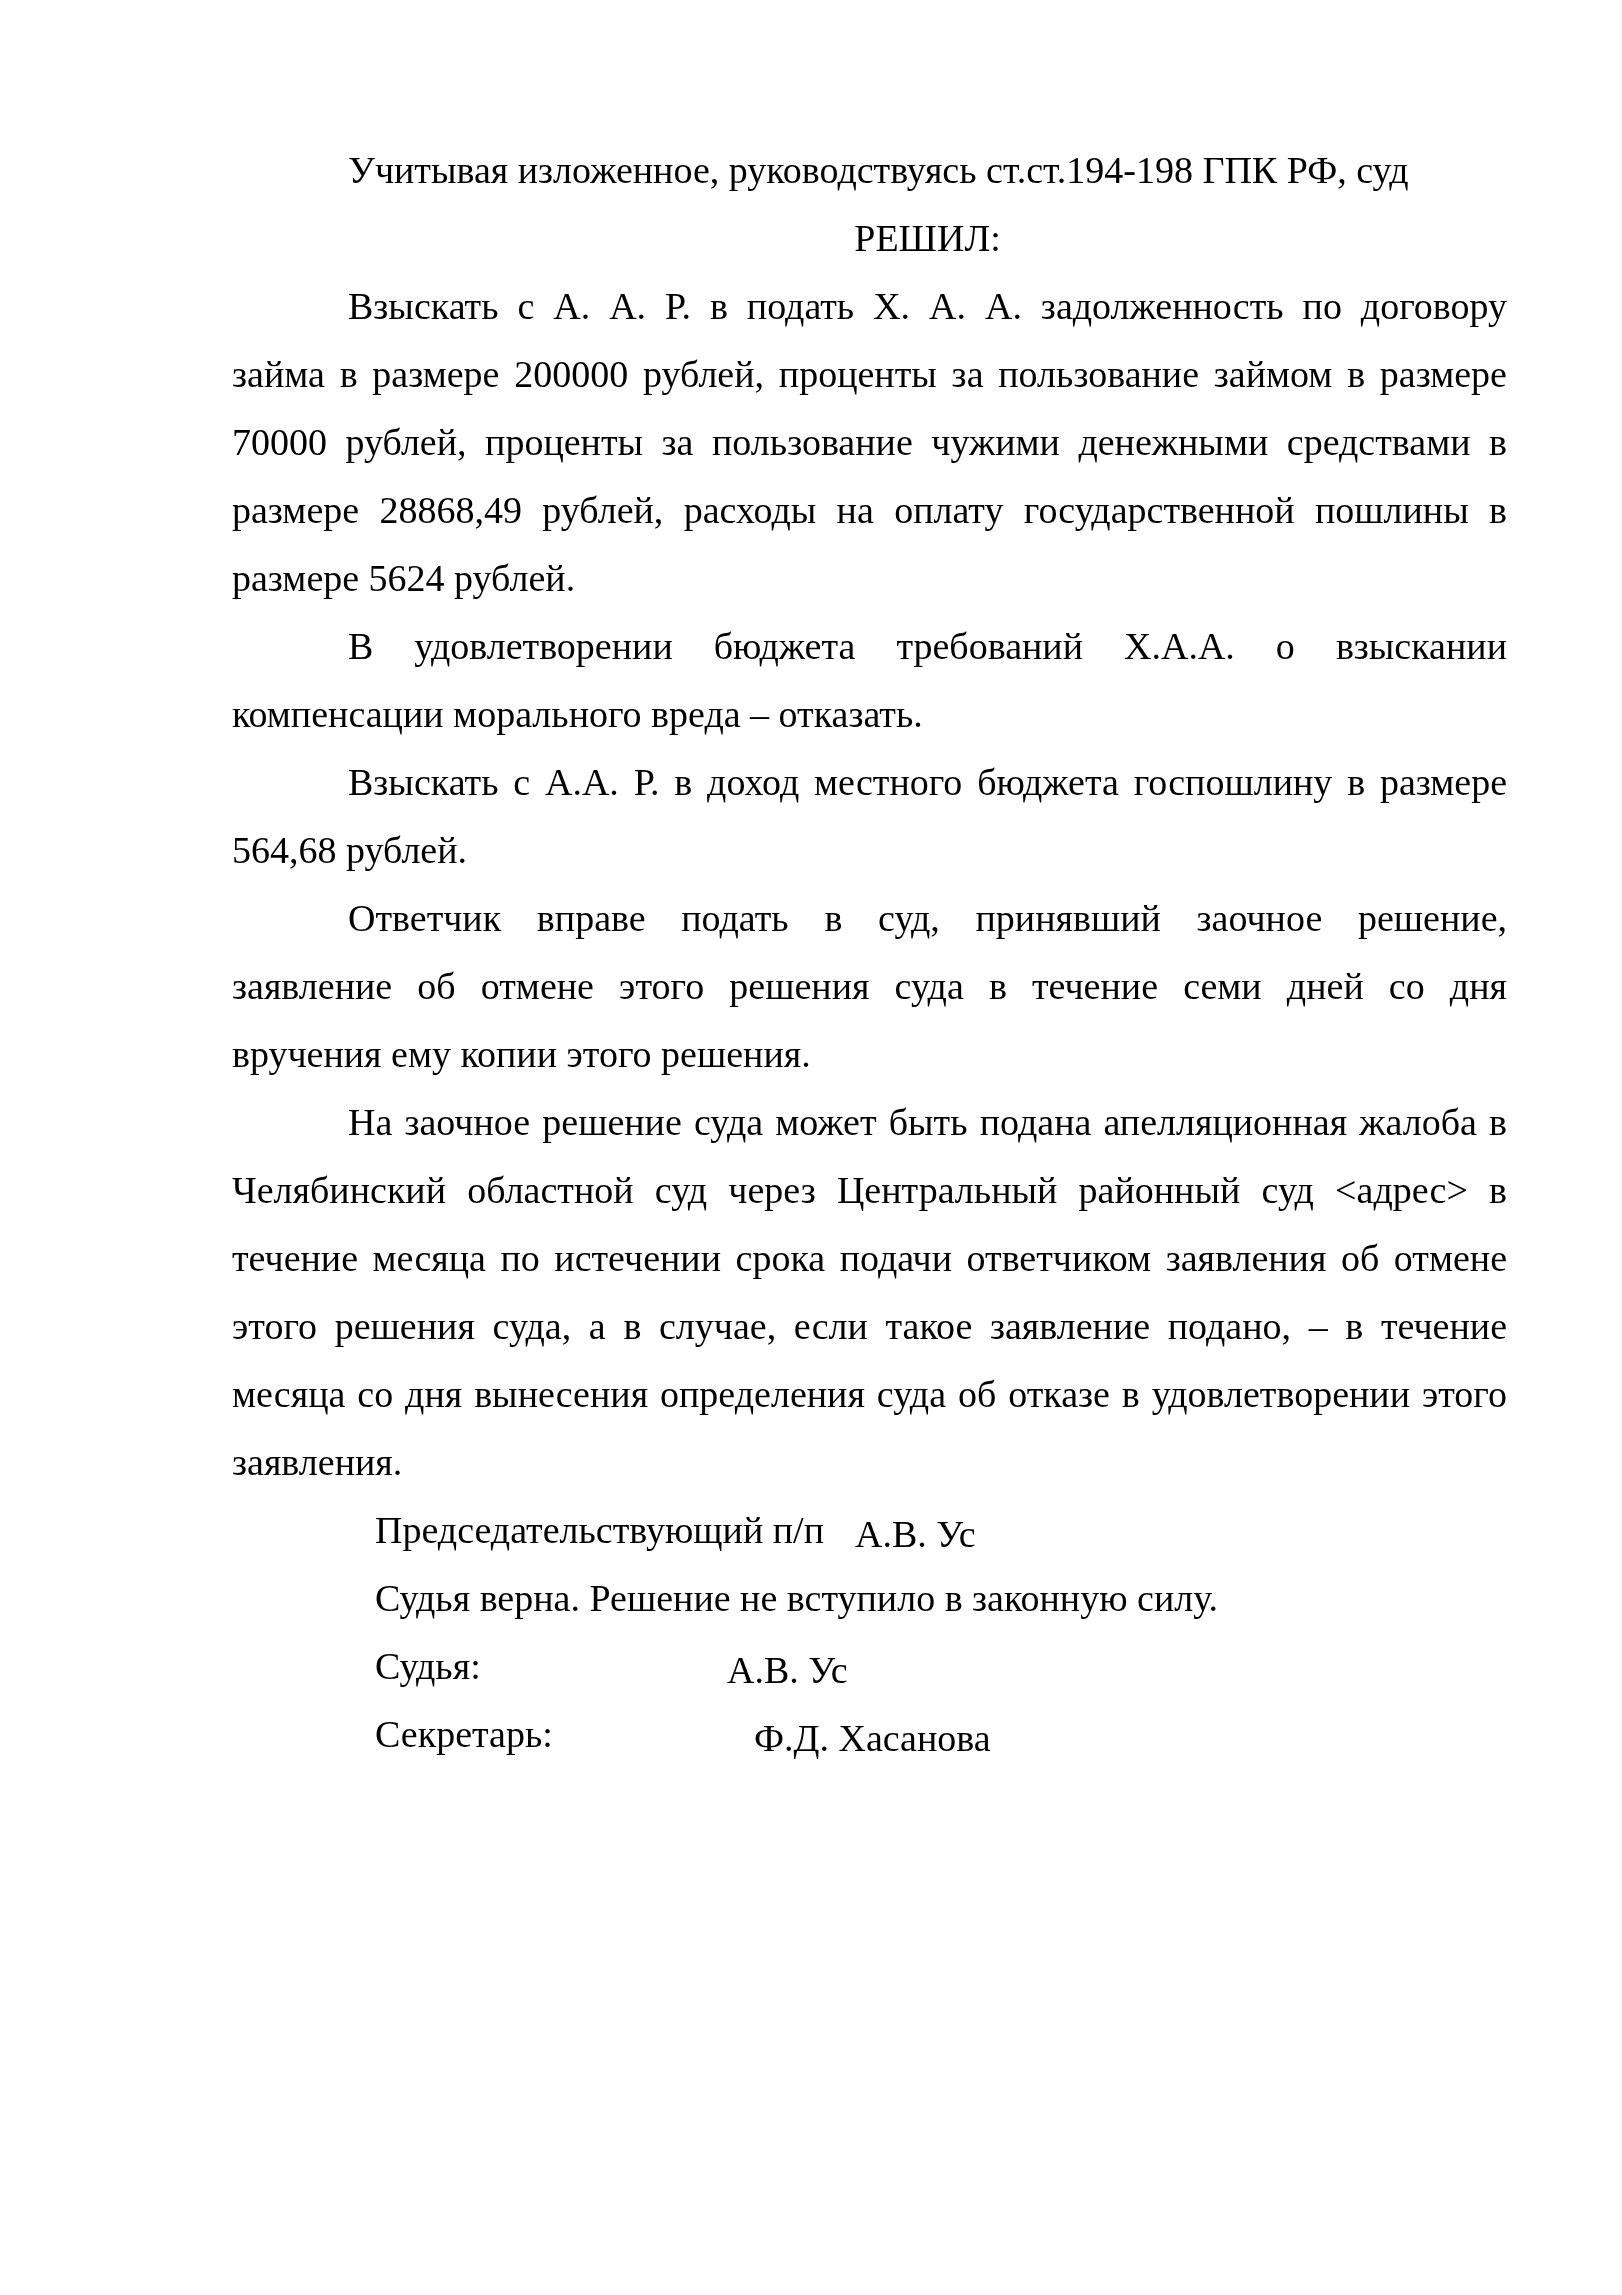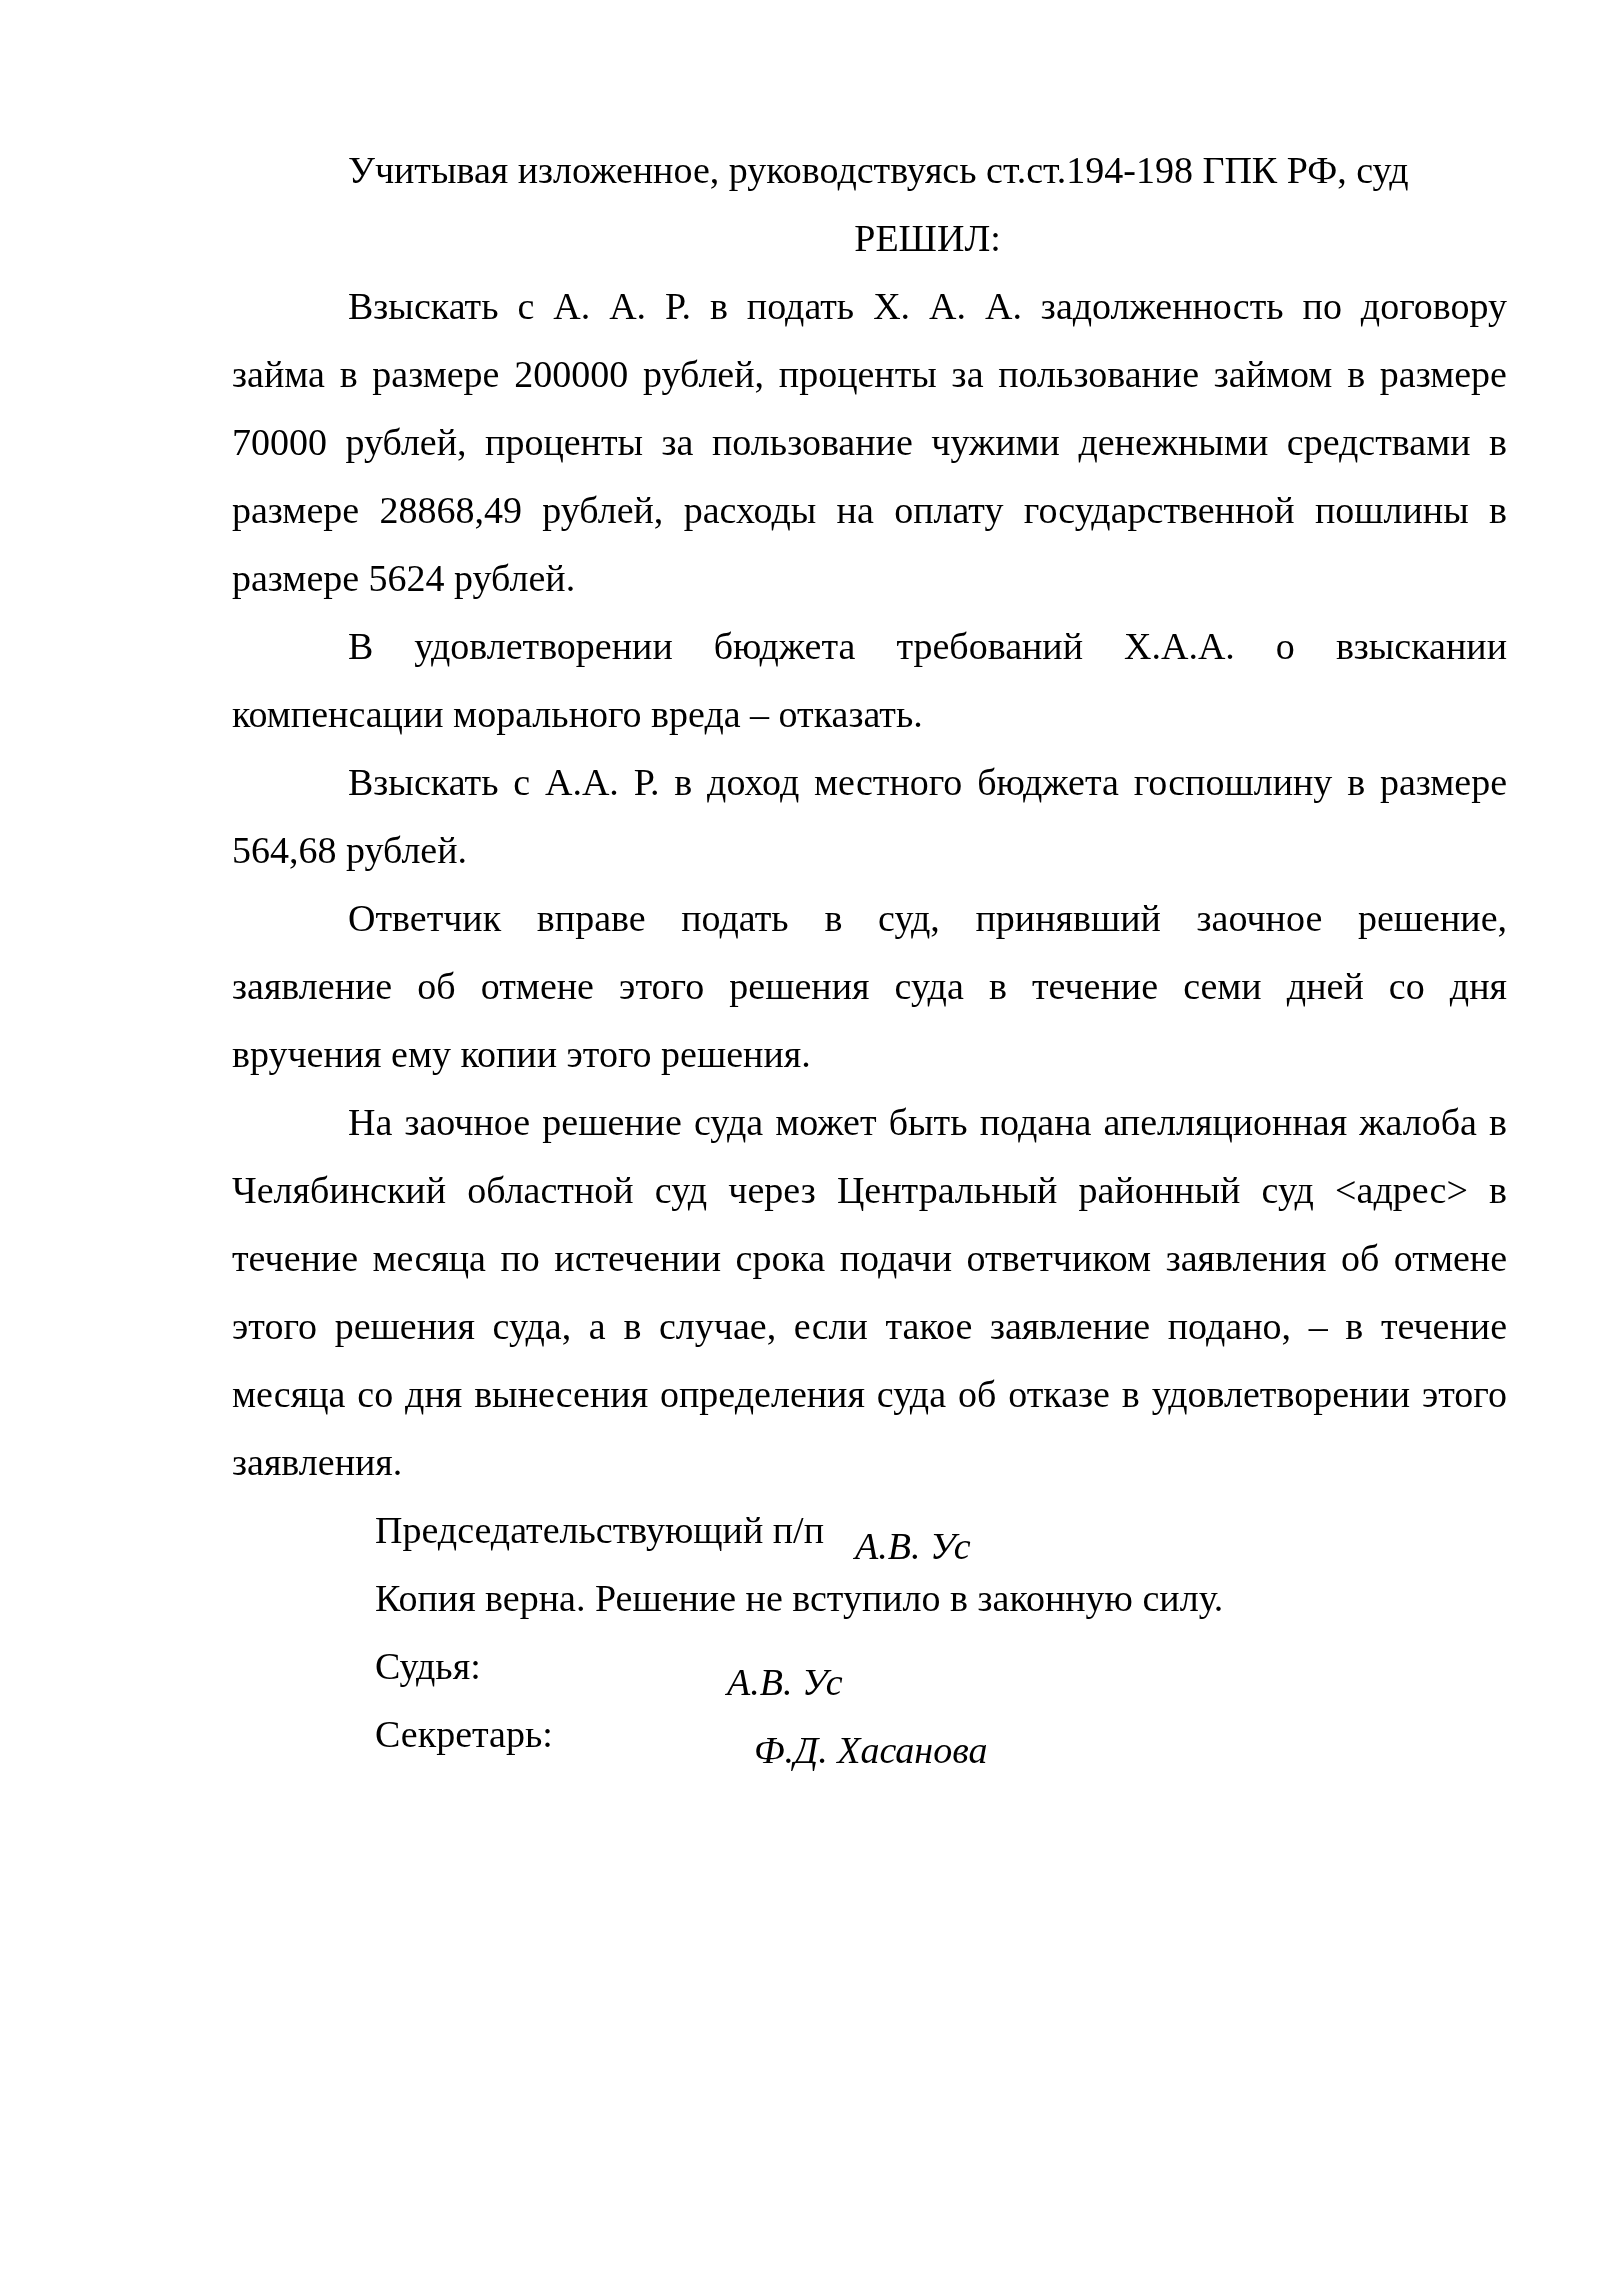--- a/index.html
+++ b/index.html
@@ -31,21 +31,21 @@
   }
   .line.first { text-indent: 116px; }
   .line.plast { text-align-last: left; -moz-text-align-last: left; }
   .line.center {
     text-align-last: center;
     -moz-text-align-last: center;
     padding-left: 116px; 
   }
   .sig { position: relative; height: 68px; }
   .sig .lbl { position: absolute; left: 116px; top: 0; white-space: pre; margin-left: 27px; }
-  .sig .nm  { position: absolute; top: 16px; white-space: pre; font-style: italic; }
+  .sig .nm  { position: absolute; top: 4px; white-space: pre; }
   .nm-presiding { left: 623px; }
   .nm-judge     { left: 495px; }
   .nm-secretary { left: 522px; }
 </style>
 </head>
 <body>
 
 <div class="sheet">
   <div class="textblock">
 
@@ -88,21 +88,21 @@
       <div class="line plast">заявления.</div>
     </div>
 
     <div>
       <div class="sig">
         <span class="lbl">Председательствующий п/п</span>
         <span class="nm nm-presiding">А.В. Ус</span>
       </div>
 
       <div class="sig">
-        <span class="lbl">Копия верна. Решение не вступило в законную силу.</span>
+        <span class="lbl">Судья верна. Решение не вступило в законную силу.</span>
       </div>
 
       <div class="sig">
         <span class="lbl">Судья:</span>
         <span class="nm nm-judge">А.В. Ус</span>
       </div>
 
       <div class="sig">
         <span class="lbl">Секретарь:</span>
         <span class="nm nm-secretary">Ф.Д. Хасанова</span>

